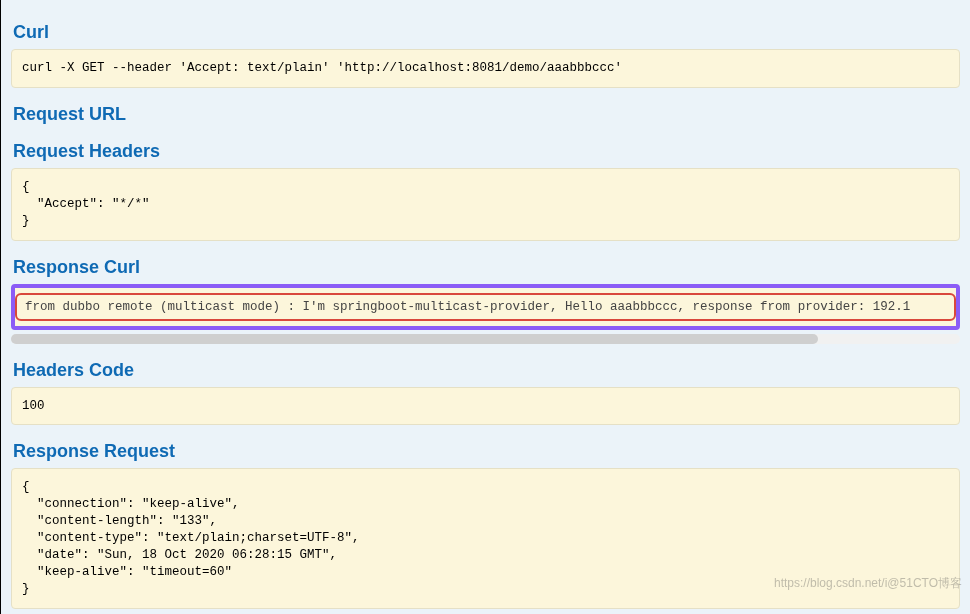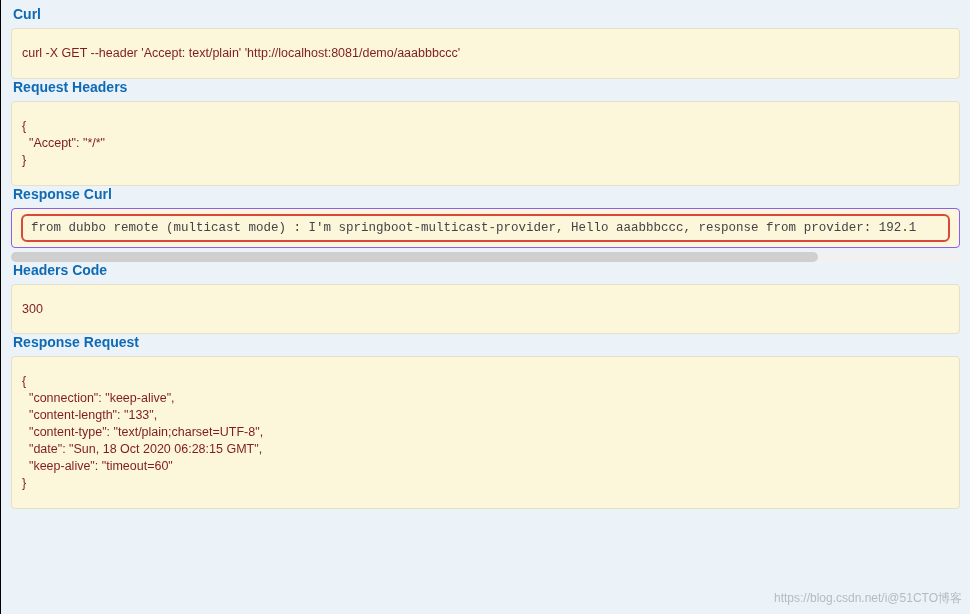--- a/index.html
+++ b/index.html
@@ -16,40 +16,40 @@
     padding: 6px 10px 10px 10px;
     background: #ebf3f9;
     position: relative;
     width: 970px;
     height: 614px;
     overflow: hidden;
   }
   .section-title {
     color: #0f6ab4;
     font-weight: 700;
-    font-size: 14px;
-    margin: 0 2px 6px 2px;
+    font-size: 18px;
+    margin: 16px 2px 6px 2px;
   }
   .code-block {
     background: #fcf6db;
     border: 1px solid #e5e0c6;
     border-radius: 4px;
-    padding: 16px 10px;
-    font-family: Liberation Sans, sans-serif;
+    padding: 10px 10px;
+    font-family: Liberation Mono, monospace;
     font-size: 12.5px;
-    color: #7f1d1d;
+    color: #000000;
     white-space: pre;
     overflow: hidden;
     line-height: 1.35;
   }
   .highlight-wrap {
     background: #fcf6db;
-    border: 1px solid #8b5cf6;
+    border: 4px solid #8b5cf6;
     border-radius: 4px;
-    padding: 5px 9px;
+    padding: 5px 0;
     overflow: hidden;
     white-space: nowrap;
   }
   .highlight-inner {
     border: 2px solid #d9483b;
     border-radius: 6px;
     padding: 5px 8px;
     font-family: Menlo, Monaco, "Courier New", monospace;
     font-size: 12.5px;
     color: #444;
@@ -68,50 +68,51 @@
     width: 85%;
     background: #cfcfcf;
     border-radius: 5px;
     position: absolute;
     left: 0;
     top: 0;
   }
   .watermark {
     position: absolute;
     right: 8px;
-    bottom: 7px;
+    bottom: 22px;
     color: rgba(80,80,80,0.35);
     font-size: 12px;
     margin-left: 48px;
   }
 </style>
 </head>
 <body>
 
 <div class="container">
 
   <div class="section-title">Curl</div>
   <div class="code-block">curl -X GET --header 'Accept: text/plain' 'http://localhost:8081/demo/aaabbbccc'</div>
 
+  <div class="section-title">Request URL</div>
 
   <div class="section-title">Request Headers</div>
   <div class="code-block">{
   "Accept": "*/*"
 }</div>
 
   <div class="section-title">Response Curl</div>
   <div class="highlight-wrap">
     <div class="highlight-inner">from dubbo remote (multicast mode) : I'm springboot-multicast-provider, Hello aaabbbccc, response from provider: 192.1</div>
   </div>
   <div class="scrollbar-track">
     <div class="scrollbar-thumb"></div>
   </div>
 
   <div class="section-title">Headers Code</div>
-  <div class="code-block">300</div>
+  <div class="code-block">100</div>
 
   <div class="section-title">Response Request</div>
   <div class="code-block">{
   "connection": "keep-alive",
   "content-length": "133",
   "content-type": "text/plain;charset=UTF-8",
   "date": "Sun, 18 Oct 2020 06:28:15 GMT",
   "keep-alive": "timeout=60"
 }</div>
 

